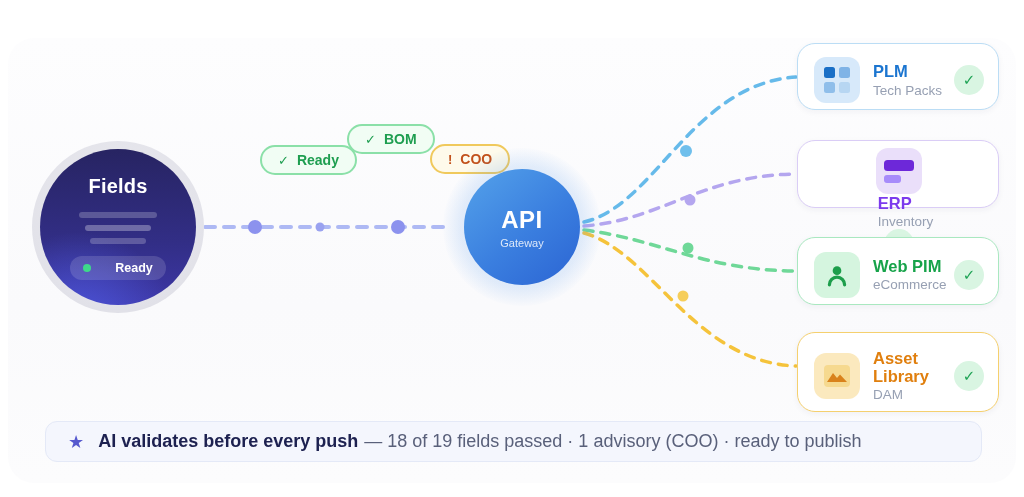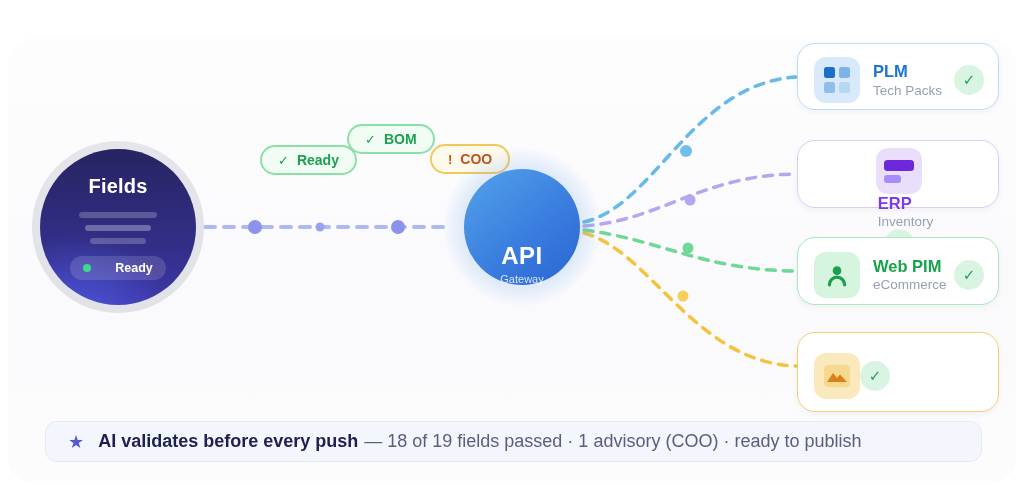--- a/index.html
+++ b/index.html
@@ -29,21 +29,21 @@
   .status-pill { margin-top: 12px; display: inline-flex; align-items: center; gap: 24px;
     background: rgba(255,255,255,0.14); border-radius: 999px; padding: 5px 13px;
     font-size: 12.5px; font-weight: bold; }
   .status-dot { width: 8px; height: 8px; border-radius: 50%; background: #3DD98A; }
 
   
   .gw-glow { position: absolute; left: 443px; top: 148px; width: 158px; height: 158px; border-radius: 50%;
     background: radial-gradient(circle, rgba(90,155,235,0.30) 0%, rgba(90,155,235,0.16) 55%, rgba(90,155,235,0) 72%); }
   .gw-circle { position: absolute; left: 464px; top: 169px; width: 116px; height: 116px; border-radius: 50%;
     background: linear-gradient(140deg, #54A2EA 0%, #3A7EDF 55%, #2B64D3 100%);
-    display: flex; flex-direction: column; align-items: center; justify-content: flex-end; color: #fff; }
+    display: flex; flex-direction: column; align-items: center; justify-content: center; color: #fff; }
   .gw-title { font-size: 24px; font-weight: bold; letter-spacing: .5px; }
   .gw-sub { font-size: 11px; color: rgba(255,255,255,0.82); margin-top: 3px; }
 
   
   .badge { position: absolute; display: inline-flex; align-items: center; gap: 8px;
     border-radius: 999px; padding: 5px 16px; font-size: 14px; font-weight: bold; background: #fff; }
   .badge.success { border: 2px solid #8BE0A8; background: #F1FDF4; color: #1E9E50; }
   .badge.warning { border: 2px solid #F0C95C; background: #FEFAEB; color: #C2511B; }
   .badge .bicon { font-size: 13px; font-weight: bold; }
   .badge.fields { left: 260px; top: 145px; }
@@ -193,20 +193,24 @@
     <div class="check-circle">✓</div>
   </div>
 
   <div class="card asset">
     <div class="cicon asset-bg">
       <svg width="28" height="24" viewBox="0 0 28 24">
         <rect x="1" y="1" width="26" height="22" rx="4" fill="#F6D98F"></rect>
         <path d="M4,18 L10,9 L14,14 L17,10.5 L24,18 Z" fill="#D9821B"></path>
       </svg>
     </div>
+    <div class="ctext">
+      <div class="ctitle">Asset Library</div>
+      <div class="csub">DAM</div>
+    </div>
     <div class="check-circle">✓</div>
   </div>
 
   <div class="footer">
     <span class="star">★</span>
     <span class="ftext">
       <b>AI validates before every push</b><span>— 18 of 19 fields passed · 1 advisory (COO) · ready to publish</span>
     </span>
   </div>
 </div>

